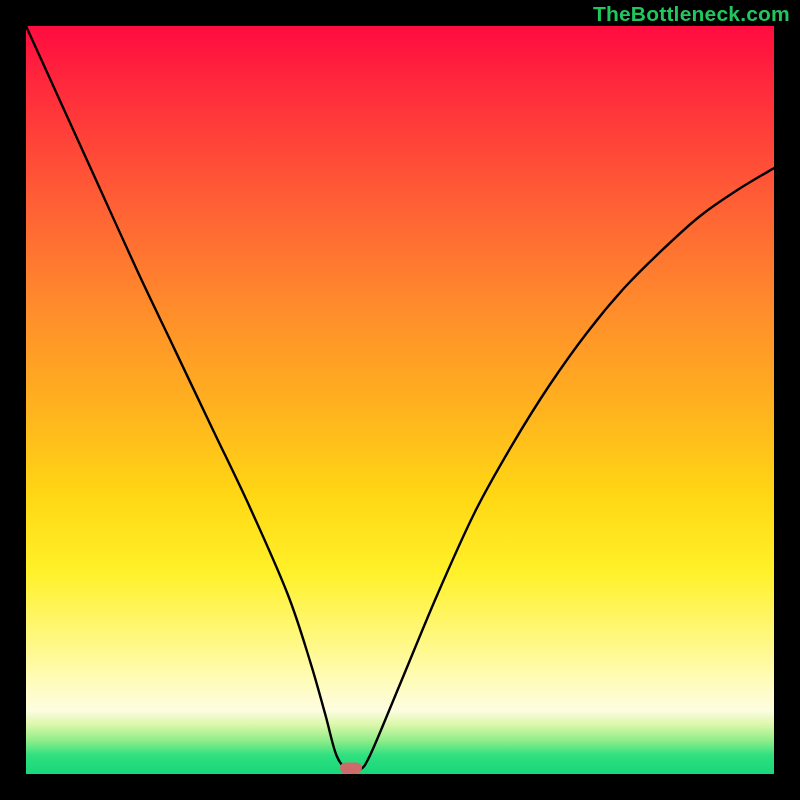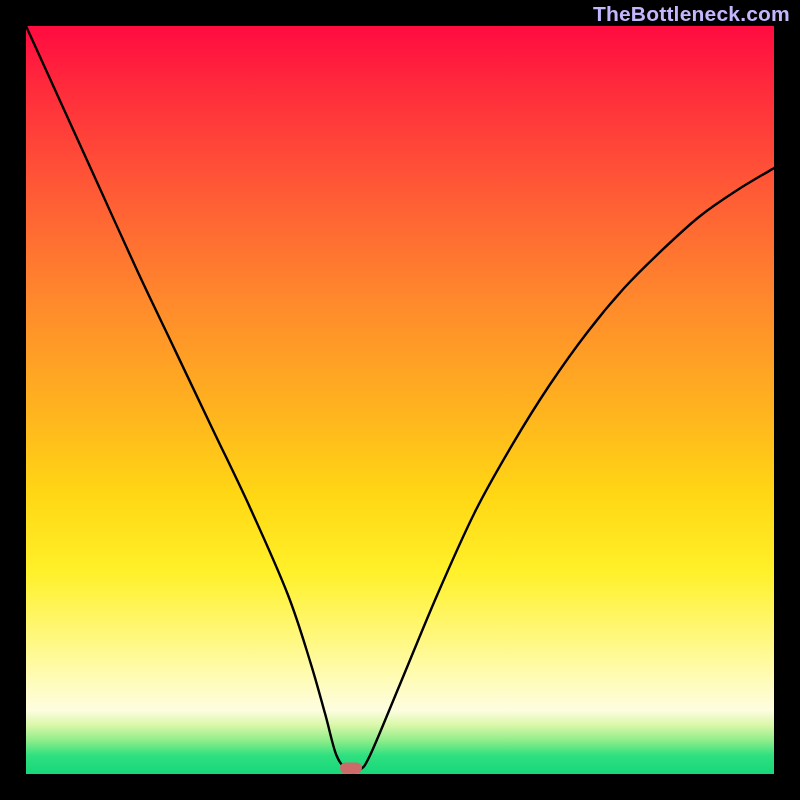--- a/index.html
+++ b/index.html
@@ -58,21 +58,21 @@
     height: 11px;
     border-radius: 6px;
     background: #cd6b6b;
     transform: translate(-50%, -50%);
     pointer-events: none;
   }
   .watermark {
     position: absolute;
     top: 2px;
     right: 10px;
-    color: #c4b5fd;
+    color: #22c55e;
     font-size: 21px;
     font-weight: 600;
     letter-spacing: 0.2px;
     user-select: none;
     margin-left: 12px;
   }
 </style>
 </head>
 <body>
 

